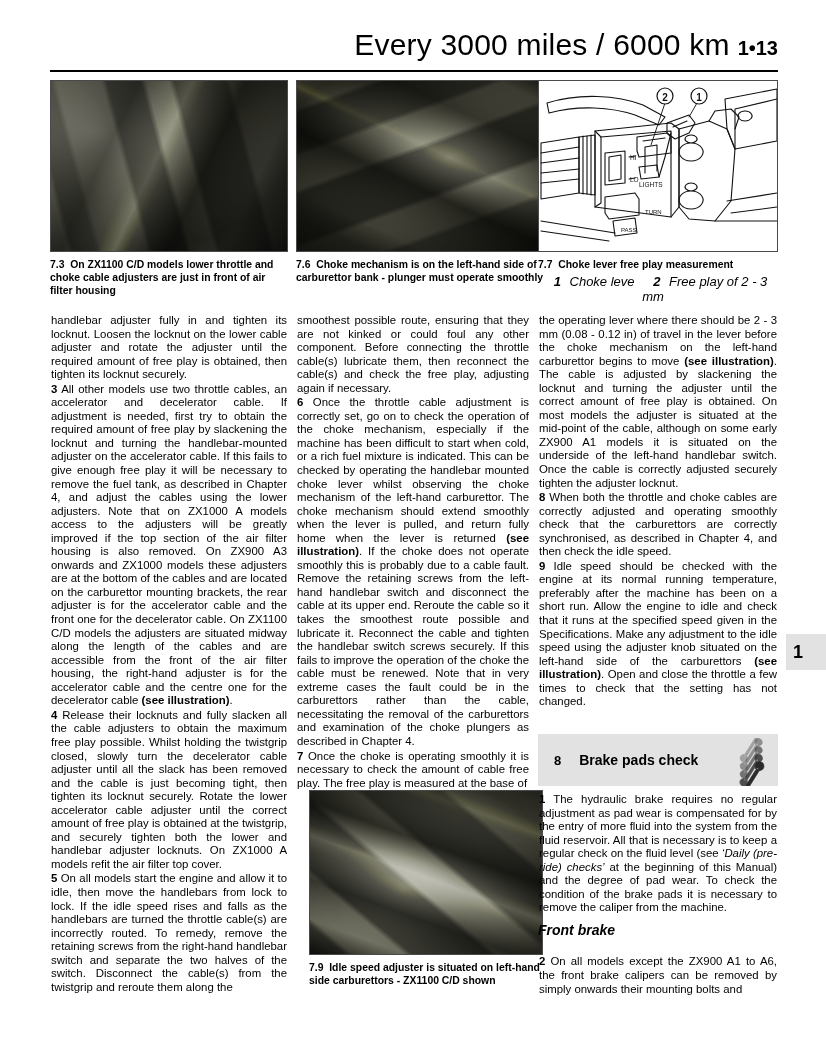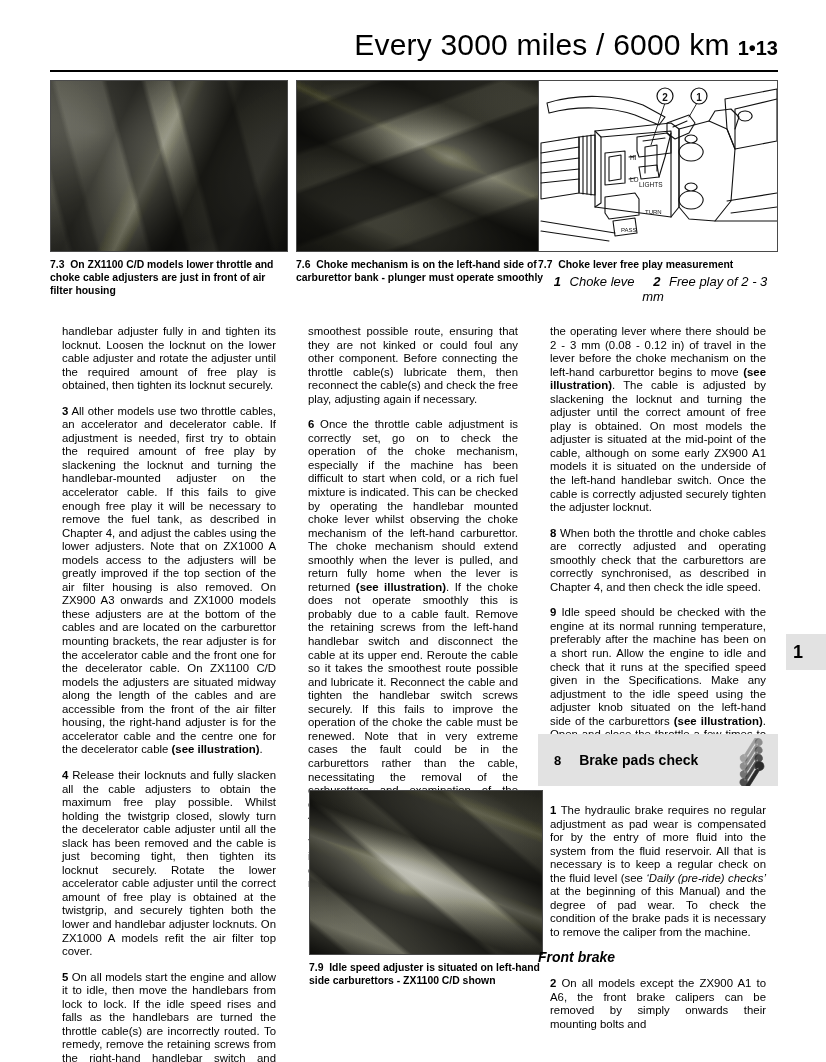--- a/index.html
+++ b/index.html
@@ -155,21 +155,21 @@
   
   .col {
     position: absolute;
     font-size: 11.4px;
     line-height: 13.55px;
     text-align: justify;
     text-justify: inter-word;
     hyphens: none;
   }
   .col p {
-    margin: 12px;
+    margin: 1px;
   }
   .col b { font-weight: 700; }
   .col i { font-style: italic; }
   .step-num { font-weight: 700; }
 
   
   .section-box {
     position: absolute;
     background: #e2e2e2;
     box-sizing: border-box;
@@ -190,21 +190,21 @@
     position: absolute;
     right: 8px;
     top: 4px;
     width: 34px;
     height: 48px;
   }
   .sub-head {
     font-size: 14px;
     font-weight: 700;
     font-style: italic;
-    margin: 9px 0 3px 0;
+    margin: 9px 0 18px 0;
   }
 </style>
 </head>
 <body>
 
 <div class="page">
 
   <div class="header">
     <span class="header-title">Every 3000 miles / 6000 km</span><span class="header-page">1•13</span>
   </div>

